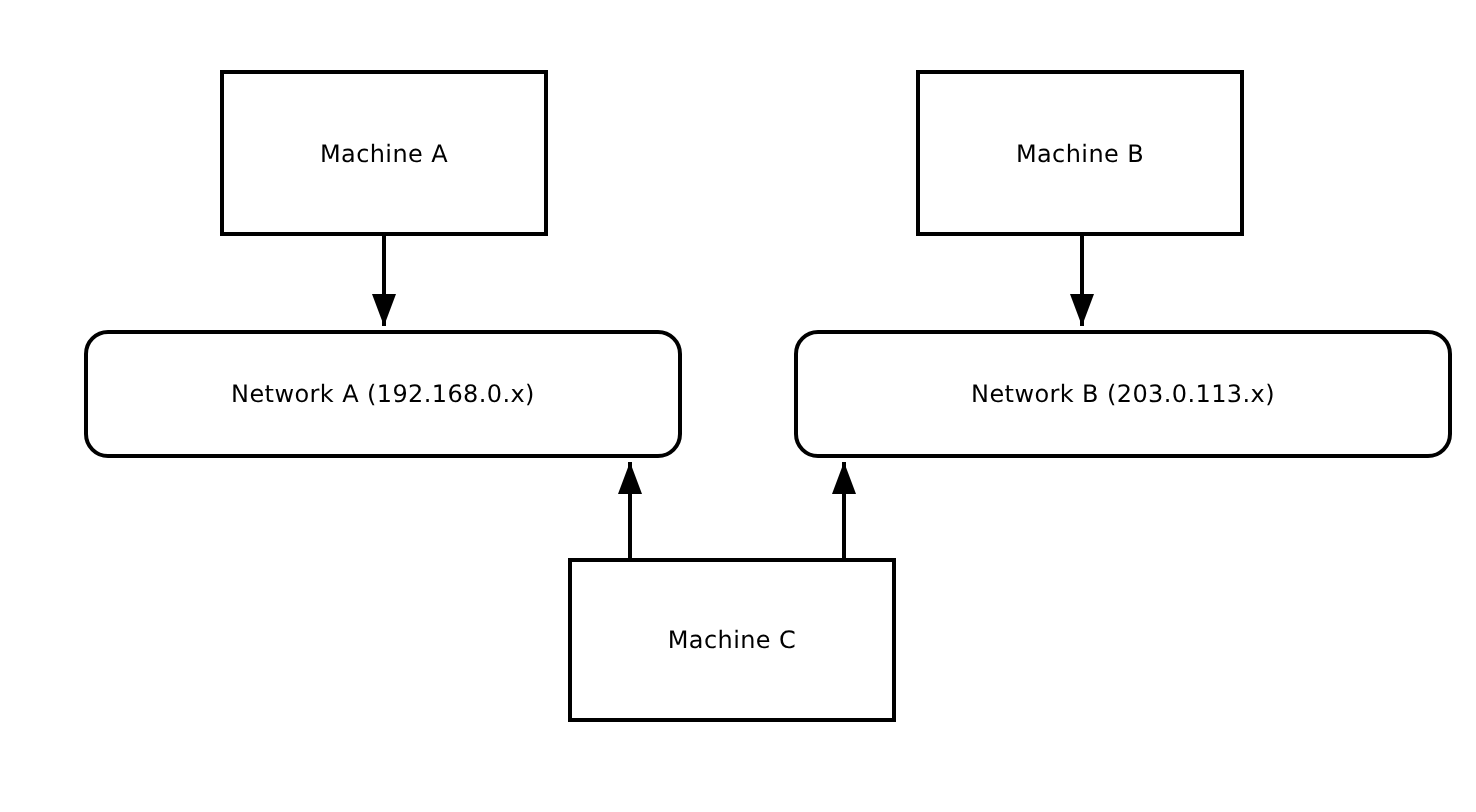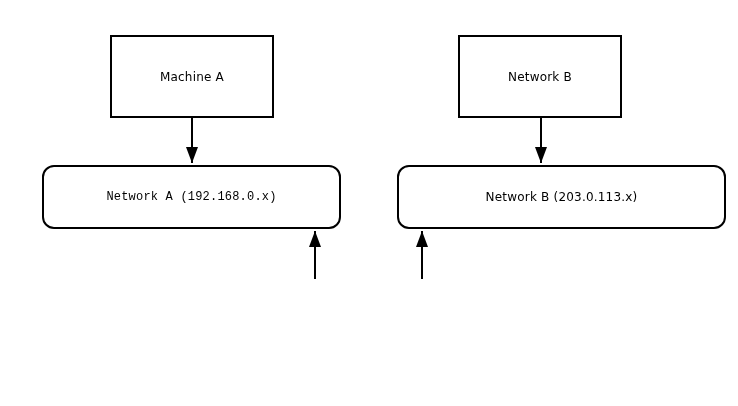--- a/index.html
+++ b/index.html
@@ -35,21 +35,21 @@
     font-size: 12px;
     letter-spacing: 0.2px;
     text-align: center;
     white-space: nowrap;
   }
   .node.rounded {
     border-radius: 12px;
   }
   #machine-a { left: 110px; top: 35px;  width: 164px; height: 83px; }
   #machine-b { left: 458px; top: 35px;  width: 164px; height: 83px; }
-  #network-a { left: 42px;  top: 165px; width: 299px; height: 64px; font-family: Liberation Mono, monospace; }
+  #network-a { left: 42px;  top: 165px; width: 299px; height: 64px; }
   #network-b { left: 397px; top: 165px; width: 329px; height: 64px; align-items: center; }
   #machine-c { left: 284px; top: 279px; width: 164px; height: 82px; }
 </style>
 </head>
 <body>
 
 <div class="canvas">
 
   <svg class="edges" viewBox="0 0 738 406" xmlns="http://www.w3.org/2000/svg">
     <defs>
@@ -61,25 +61,28 @@
     <line x1="541" y1="118" x2="541" y2="163" stroke="#000000" stroke-width="2" marker-end="url(#arrowhead)"></line>
     <line x1="315" y1="279" x2="315" y2="231" stroke="#000000" stroke-width="2" marker-end="url(#arrowhead)"></line>
     <line x1="422" y1="279" x2="422" y2="231" stroke="#000000" stroke-width="2" marker-end="url(#arrowhead)"></line>
   </svg>
 
   <div class="node" id="machine-a">
     <span>Machine A</span>
   </div>
 
   <div class="node" id="machine-b">
-    <span>Network B</span>
+    <span>Machine B</span>
   </div>
 
   <div class="node rounded" id="network-a">
     <span>Network A (192.168.0.x)</span>
   </div>
 
   <div class="node rounded" id="network-b">
     <span>Network B (203.0.113.x)</span>
   </div>
 
+  <div class="node" id="machine-c">
+    <span>Machine C</span>
+  </div>
 
 </div>
 
 </body></html>

